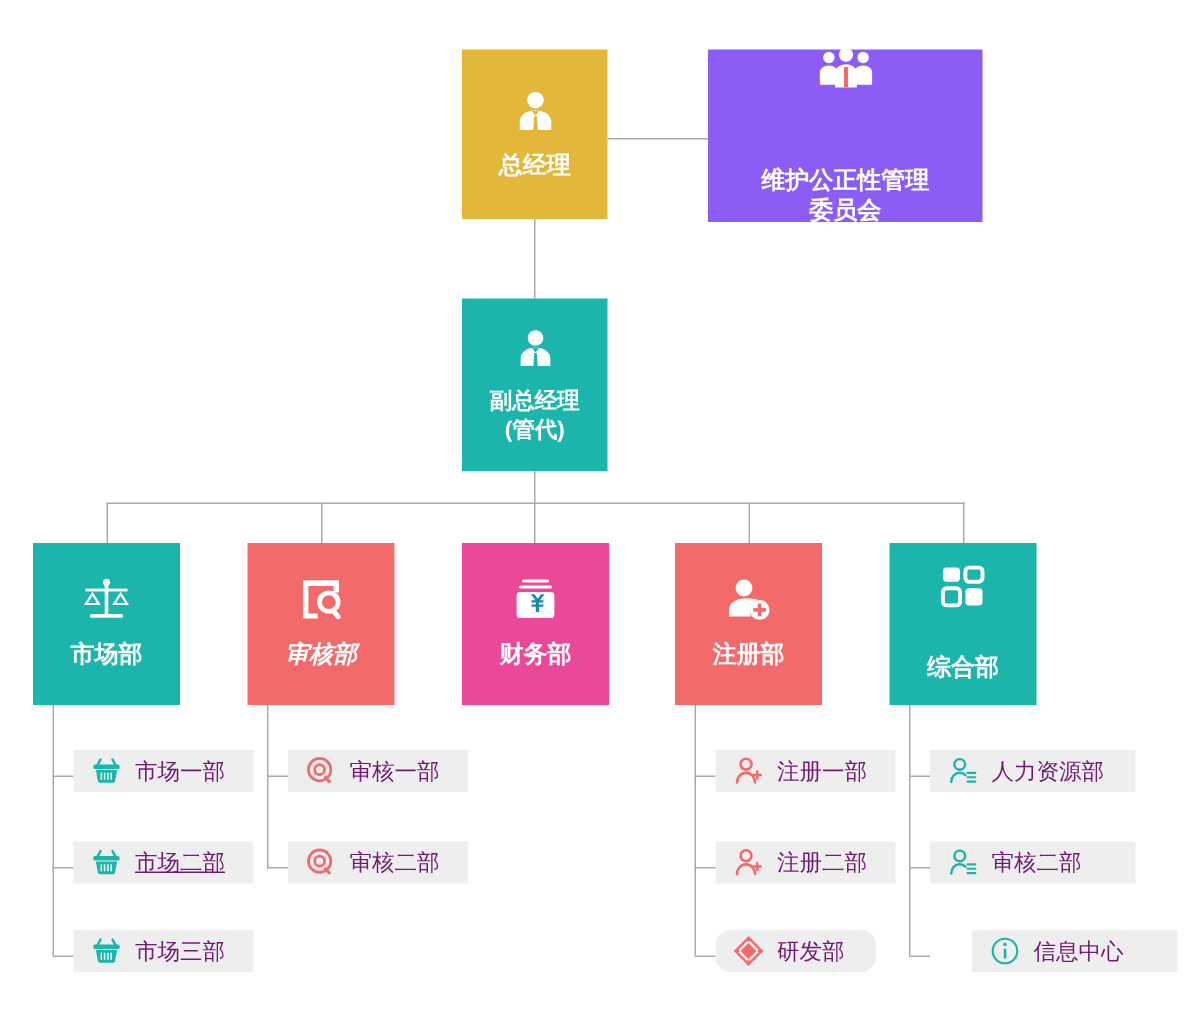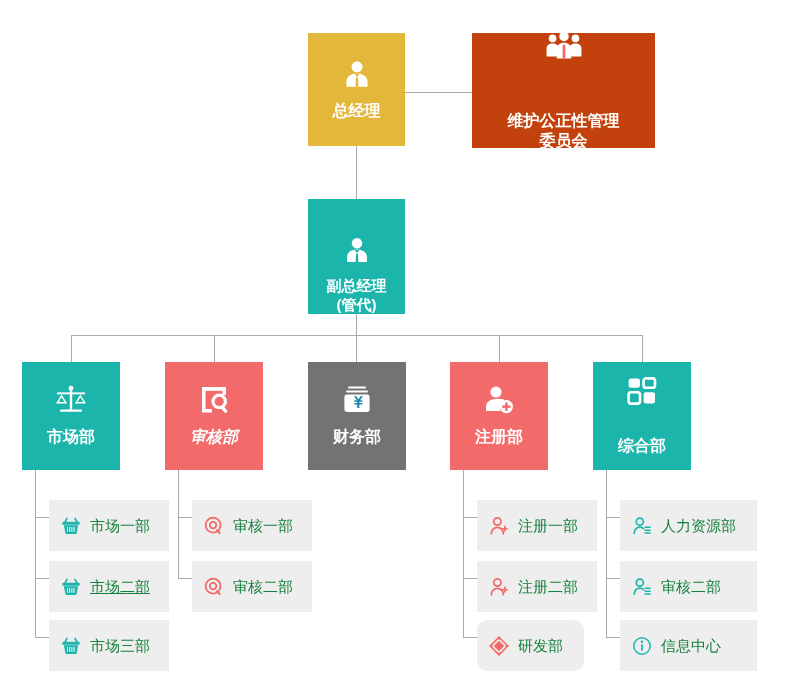--- a/index.html
+++ b/index.html
@@ -48,42 +48,42 @@
     margin-bottom: 9px;
   }
   .node .node-label {
     font-weight: bold;
     line-height: 1.28;
     white-space: pre-line;
   }
 
   .node-gm        { left: 308px; top: 33px;  width: 97px;  height: 113px; font-size: 16px; }
   .node-committee { left: 472px; top: 33px;  width: 183px; height: 115px; font-size: 16px; }
-  .node-vgm       { left: 308px; top: 199px; width: 97px;  height: 115px; font-size: 15px; justify-content: flex-end; }
+  .node-vgm       { left: 308px; top: 199px; width: 97px;  height: 115px; font-size: 15px; }
 
   .dept {
     position: absolute;
     top: 362px;
     width: 98px;
     height: 108px;
     font-size: 16px;
   }
   .dept .node-icon { margin-bottom: 11px; }
 
   
   .chip {
     position: absolute;
     box-sizing: border-box;
-    height: 51px;
+    height: 28px;
     background: #eeeeee;
     display: flex;
     align-items: center;
     padding: 0 14px 0 12px;
     gap: 9px;
-    color: #15803d;
+    color: #701a75;
     font-size: 15px;
     white-space: nowrap;
   }
   .chip .chip-icon {
     display: block;
     line-height: 0;
     flex: 0 0 auto;
   }
   .chip .chip-label { line-height: 1; }
 </style>
@@ -131,21 +131,21 @@
       <svg width="34" height="34" viewBox="0 0 32 32" aria-hidden="true">
         <circle cx="16" cy="8.3" r="5.2" fill="#fff"></circle>
         <path d="M16 14.6c-5.6 0-9.9 3.2-9.9 7.2V27h19.8v-5.2c0-4-4.3-7.2-9.9-7.2z" fill="#fff"></path>
         <path d="M13.6 14.9h4.8l-2.4 3.1z" fill="#e2b73a"></path>
         <path d="M15.1 18.4h1.8l.5 8.6h-2.8z" fill="#e2b73a"></path>
       </svg>
     </span>
     <span class="node-label">总经理</span>
   </div>
 
-  <div class="node node-committee" style="background:#c2410c;gap:40px;">
+  <div class="node node-committee" style="background:#8b5cf6;gap:40px;">
     <span class="node-icon">
       <svg width="40" height="32" viewBox="0 0 42 32" aria-hidden="true">
         <circle cx="9" cy="8" r="4" fill="#fff"></circle>
         <path d="M9 13.5c-3.6 0-6.3 2.2-6.3 4.9V27H15.3v-8.6c0-2.7-2.7-4.9-6.3-4.9z" fill="#fff"></path>
         <circle cx="33" cy="8" r="4" fill="#fff"></circle>
         <path d="M33 13.5c-3.6 0-6.3 2.2-6.3 4.9V27H39.3v-8.6c0-2.7-2.7-4.9-6.3-4.9z" fill="#fff"></path>
         <circle cx="21" cy="6" r="5" fill="#fff"></circle>
         <path d="M21 12.6c-4.3 0-7.6 2.6-7.6 5.9V29h15.2V18.5c0-3.3-3.3-5.9-7.6-5.9z" fill="#fff"></path>
         <rect x="19.6" y="14.6" width="2.8" height="14.4" fill="#f26a6a"></rect>
       </svg>
@@ -188,21 +188,21 @@
       <svg width="32" height="32" viewBox="0 0 32 32" aria-hidden="true">
         <path d="M4 3h24v8h-3.6V6.6H7.6V25h6.2v3.4H4z" fill="#fff"></path>
         <rect x="4" y="3" width="24" height="3.6" fill="#fff"></rect>
         <circle cx="21.2" cy="17.4" r="6.2" fill="none" stroke="#fff" stroke-width="3.2"></circle>
         <rect x="24.4" y="21.4" width="3.2" height="8" rx="1.6" transform="rotate(-42 26 25.4)" fill="#fff"></rect>
       </svg>
     </span>
     <span class="node-label">审核部</span>
   </div>
 
-  <div class="node dept" style="left:308px; background:#737373;">
+  <div class="node dept" style="left:308px; background:#ec4899;">
     <span class="node-icon">
       <svg width="30" height="32" viewBox="0 0 30 32" aria-hidden="true">
         <rect x="6" y="2.4" width="18" height="2" rx="1" fill="#fff"></rect>
         <rect x="4" y="6.4" width="22" height="2" rx="1" fill="#fff"></rect>
         <rect x="2.4" y="10.6" width="25.2" height="17.4" rx="2.4" fill="#fff"></rect>
         <path d="M15 16.2l-3.1-4h2.5l2.1 3 2.1-3h2.5l-3.1 4h2.3v1.5h-2.9v1.3h2.9v1.5h-2.9V24h-2.2v-3.5h-2.9V19h2.9v-1.3h-2.9v-1.5z" fill="#1c87ac"></path>
       </svg>
     </span>
     <span class="node-label">财务部</span>
   </div>
@@ -359,21 +359,21 @@
         <path d="M2.4 19c0-3.8 2.8-6.7 6.2-6.7 1.6 0 3.1.6 4.2 1.7" fill="none" stroke="#1bb5ac" stroke-width="1.8" stroke-linecap="round"></path>
         <g stroke="#1bb5ac" stroke-width="1.6" stroke-linecap="round">
           <line x1="14.4" y1="12.4" x2="20" y2="12.4"></line>
           <line x1="14.4" y1="15.6" x2="20" y2="15.6"></line>
           <line x1="14.4" y1="18.8" x2="20" y2="18.8"></line>
         </g>
       </svg>
     </span>
     <span class="chip-label">审核二部</span>
   </div>
-  <div class="chip" style="left:620px; top:620px; width:137px;">
+  <div class="chip" style="left:648px; top:620px; width:137px;">
     <span class="chip-icon">
       <svg width="20" height="20" viewBox="0 0 22 22" aria-hidden="true">
         <circle cx="11" cy="11" r="9" fill="none" stroke="#1bb5ac" stroke-width="1.6"></circle>
         <circle cx="11" cy="6.3" r="1.3" fill="#1bb5ac"></circle>
         <rect x="10.1" y="9.2" width="1.9" height="7.4" rx="0.9" fill="#1bb5ac"></rect>
       </svg>
     </span>
     <span class="chip-label">信息中心</span>
   </div>
 

